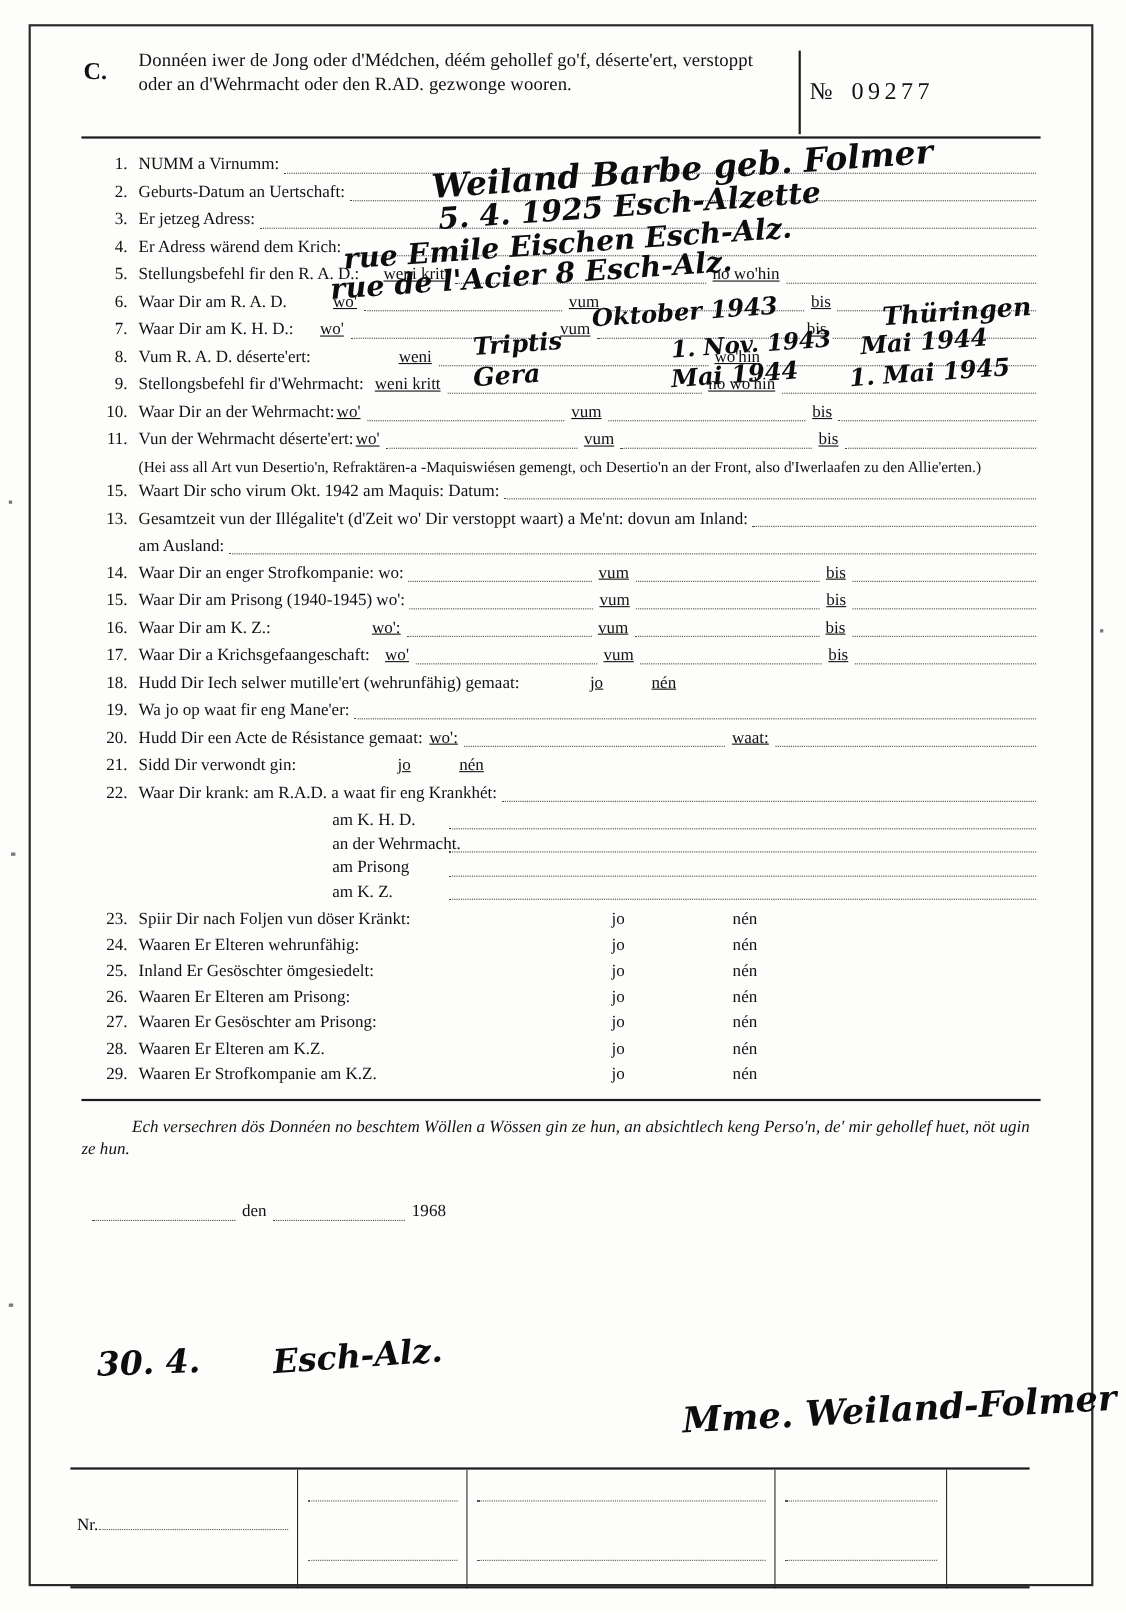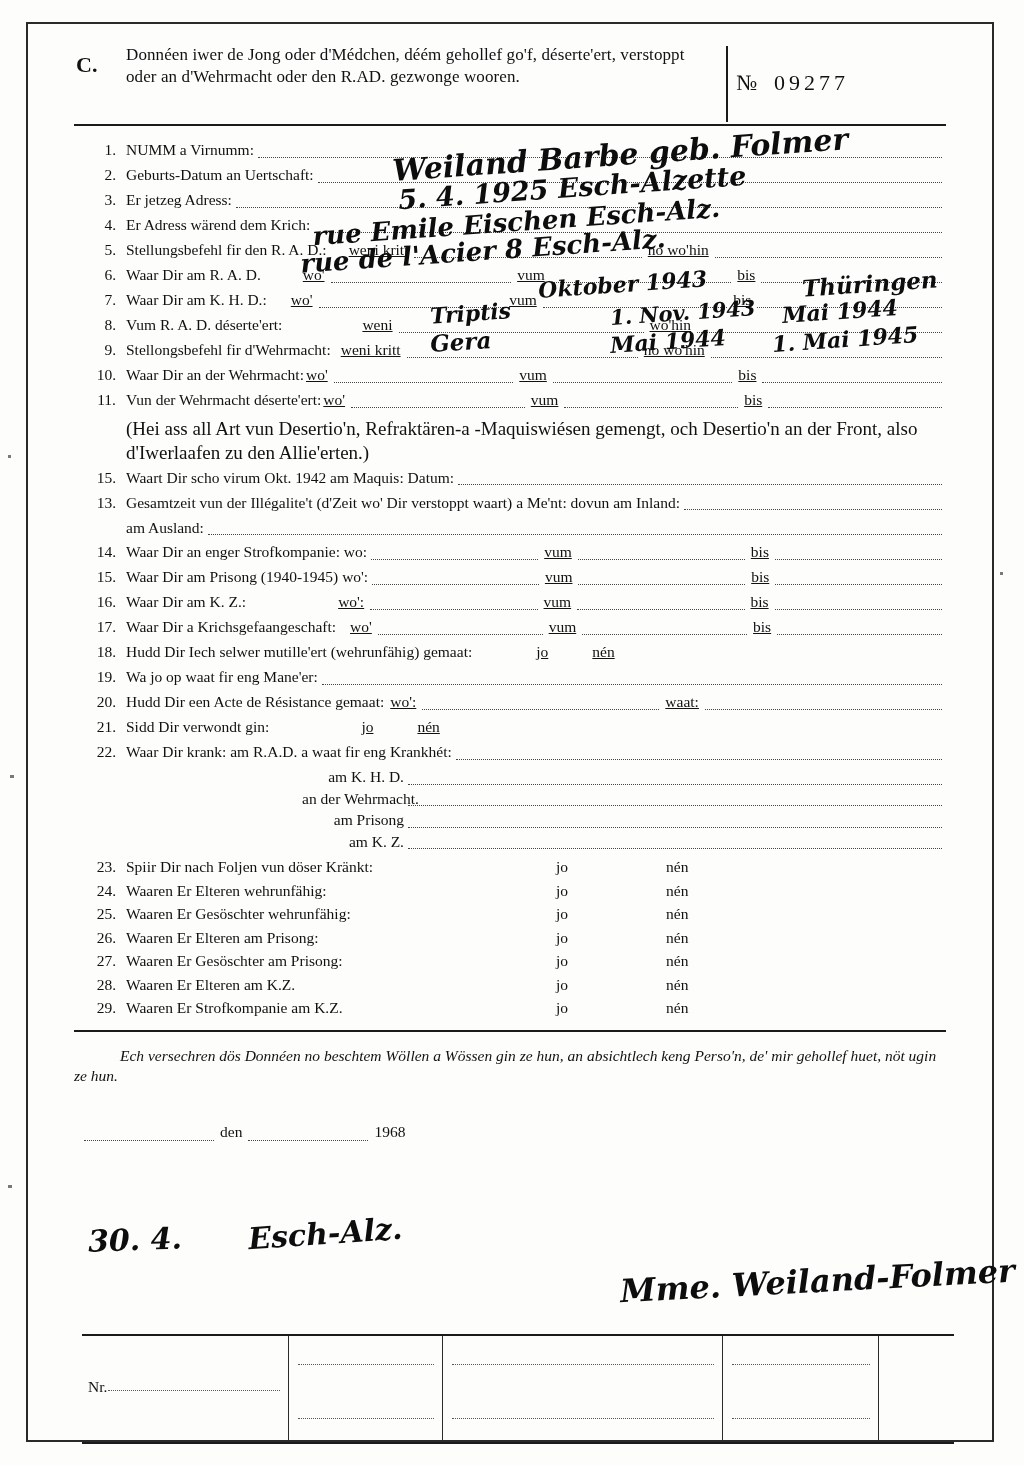--- a/index.html
+++ b/index.html
@@ -103,39 +103,38 @@
   .dots {
     flex: 1 1 auto;
     border-bottom: 1px dotted #444;
     height: 0.82em;
     margin: 0 4px;
     min-width: 10px;
   }
   .mid { white-space: nowrap; padding: 0 2px; text-decoration: underline; }
   .wrap-text {
     margin-left: 52px;
-    font-size: 19px;
+    font-size: 14px;
     line-height: 1.28;
     margin-top: 1px;
     margin-bottom: 4px;
   }
   .q13-cont {
     margin-left: 52px;
     display: flex;
     align-items: flex-end;
     margin-bottom: 9px;
   }
   .sub-rows {
     margin-left: 0;
   }
   .sub-row {
     display: flex;
     align-items: flex-end;
     margin-bottom: 6px;
-    text-align: right;
   }
   .sub-label {
     width: 330px;
     padding-left: 228px;
     box-sizing: border-box;
     white-space: nowrap;
   }
   .jn-row {
     display: flex;
     margin-bottom: 8px;
@@ -191,21 +190,21 @@
     color: #0d0d0d;
     transform: rotate(-4deg);
     white-space: nowrap;
     pointer-events: none;
   }
   .hw-abs { position: absolute; }
 
   
   .footer-table {
     position: absolute;
-    left: 82px;
+    left: 64px;
     top: 1334px;
     width: 872px;
     height: 108px;
     border-top: 2px solid #1b1b1b;
     text-align: center;
   }
   .ft-inner {
     position: relative;
     width: 100%;
     height: 108px;
@@ -477,21 +476,21 @@
           <div class="jn-nen">nén</div>
         </div>
         <div class="jn-row">
           <div class="num">24.</div>
           <div class="jn-label">Waaren Er Elteren wehrunfähig:</div>
           <div class="jn-jo">jo</div>
           <div class="jn-nen">nén</div>
         </div>
         <div class="jn-row">
           <div class="num">25.</div>
-          <div class="jn-label">Waaren Er Gesöschter wehrunfähig:</div>
+          <div class="jn-label">Inland Er Gesöschter ömgesiedelt:</div>
           <div class="jn-jo">jo</div>
           <div class="jn-nen">nén</div>
         </div>
         <div class="jn-row">
           <div class="num">26.</div>
           <div class="jn-label">Waaren Er Elteren am Prisong:</div>
           <div class="jn-jo">jo</div>
           <div class="jn-nen">nén</div>
         </div>
         <div class="jn-row">

